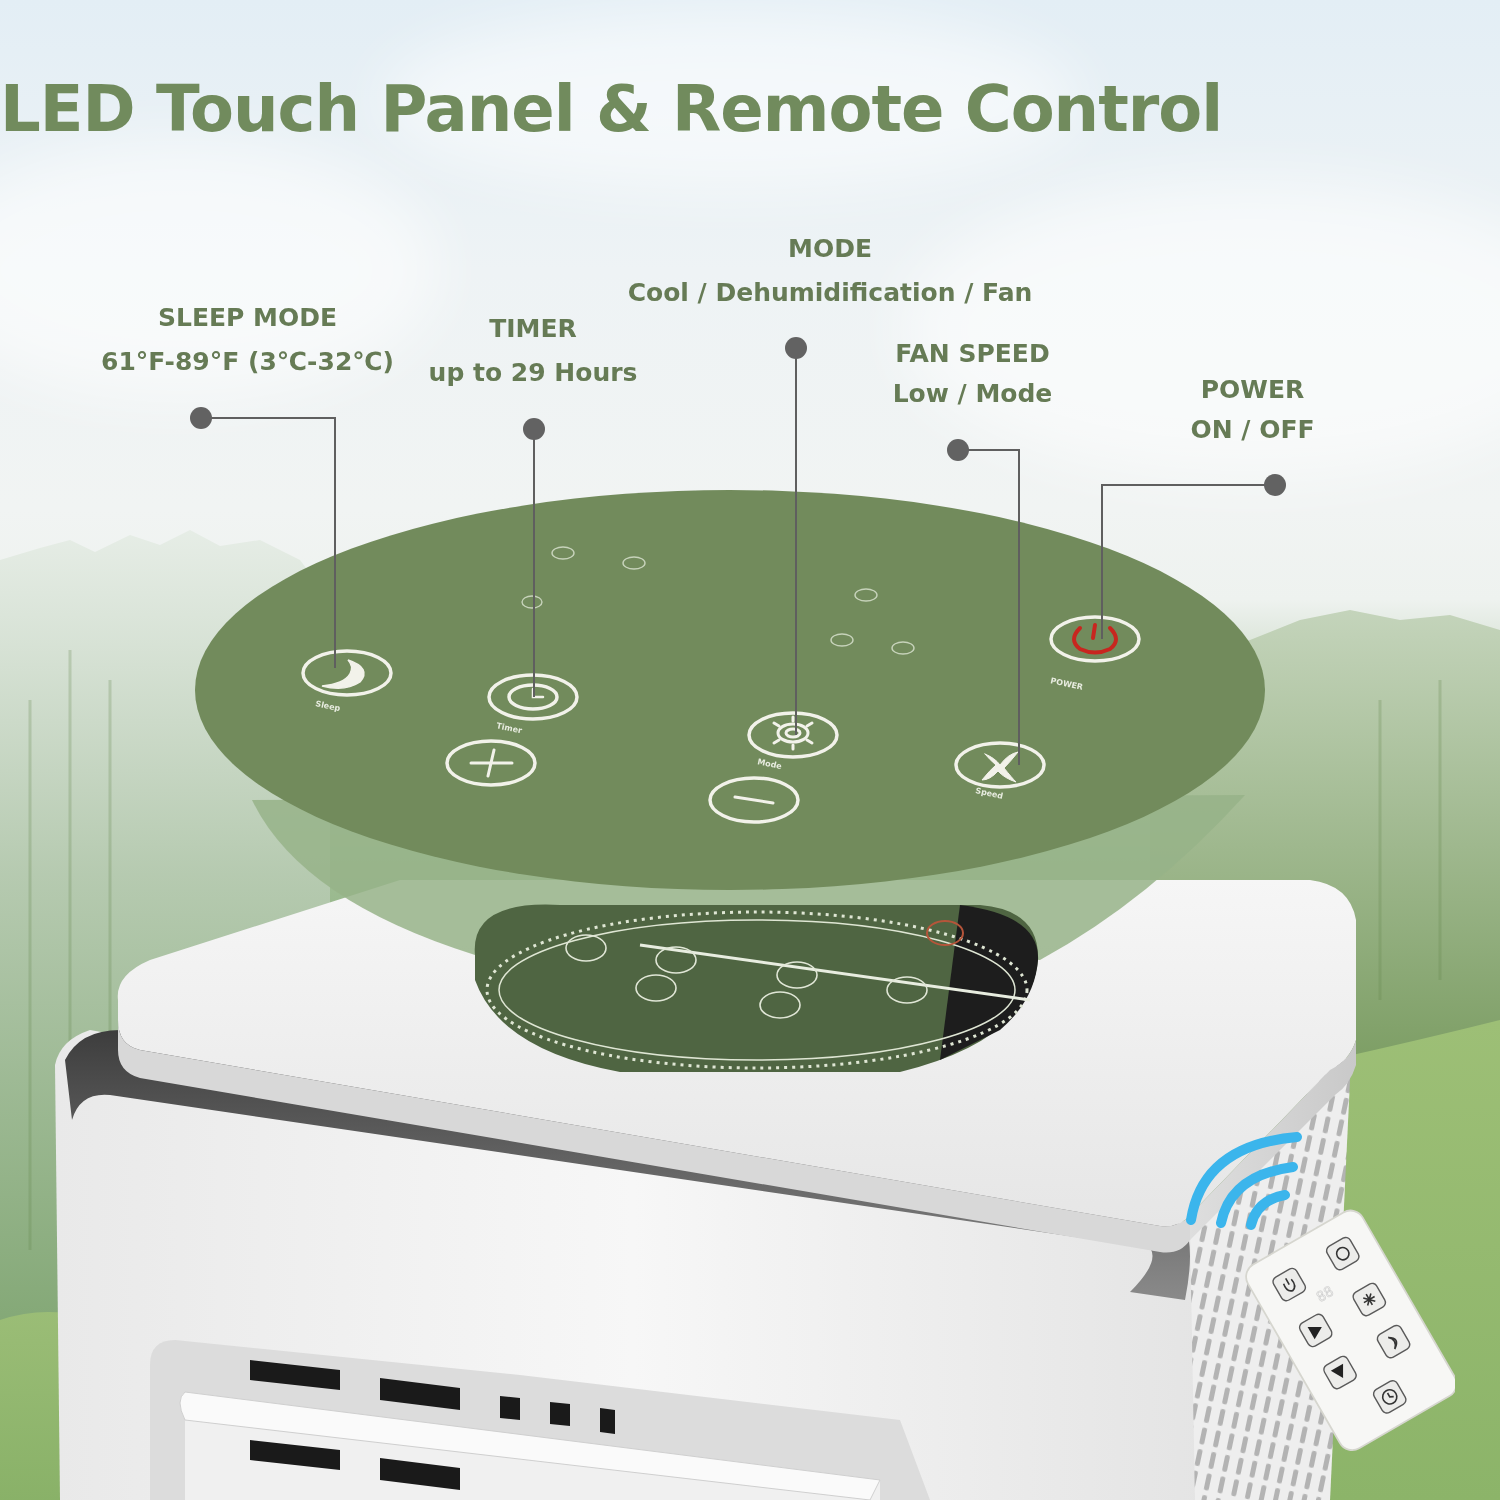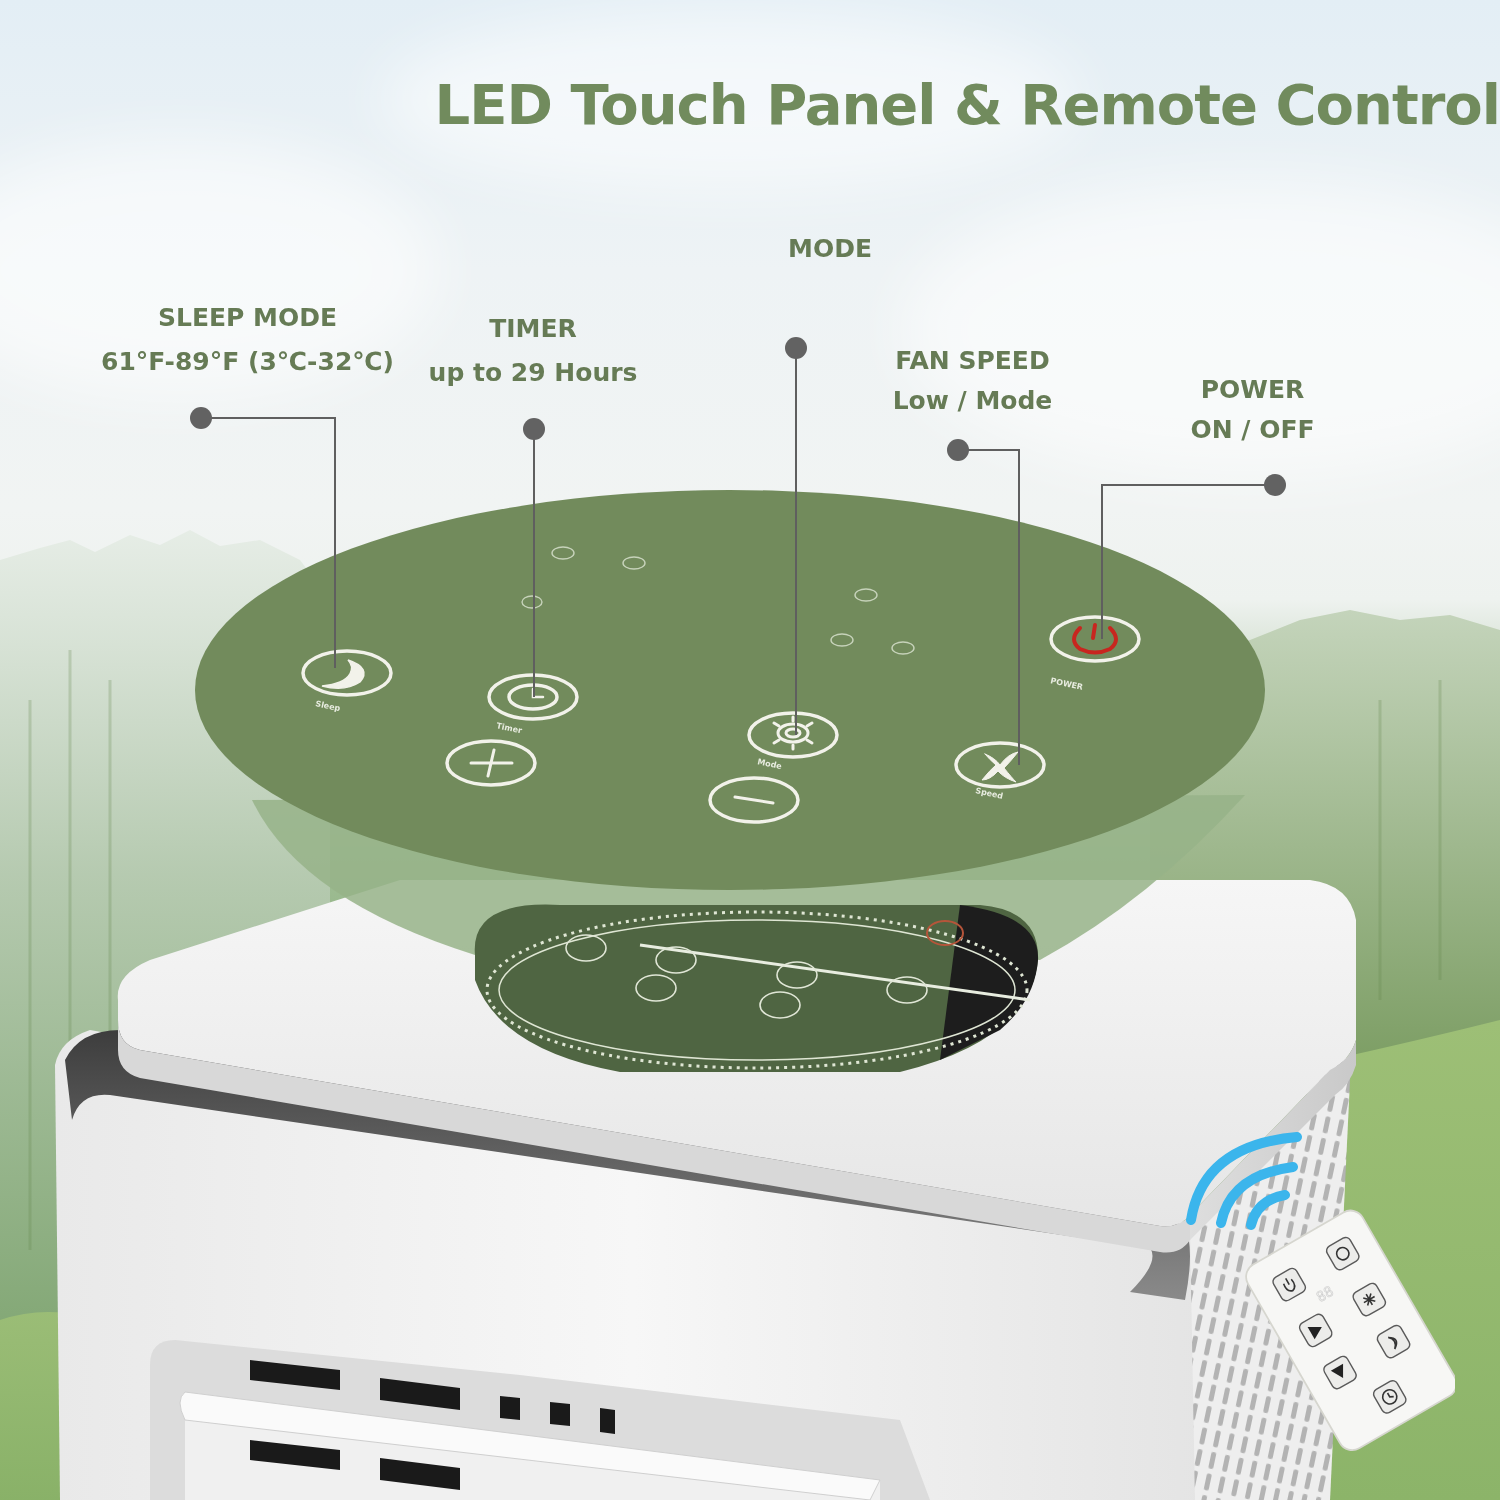--- a/index.html
+++ b/index.html
@@ -6,22 +6,22 @@
     body { width: 1500px; height: 1500px; overflow: hidden; position: relative;
            font-family: "DejaVu Sans", "Liberation Sans", sans-serif; }
 
     .scene { position: absolute; inset: 0; overflow: hidden;
       background:
         linear-gradient(180deg, #e3eef5 0%, #eef3f5 18%, #f1f4f3 34%, #eef2ef 40%, #c9d9c4 46%, #9fbd94 58%, #7ea66e 72%, #8ab270 86%, #9cc07b 100%);
     }
     .sky-cloud { position: absolute; border-radius: 50%; background: rgba(255,255,255,0.55); filter: blur(30px); }
     .forest { position: absolute; }
 
-    .title { position: absolute; left: 0; width: 1500px; top: 72px; text-align: right;
-      font-family: "DejaVu Sans", sans-serif; font-weight: bold; font-size: 56px;
+    .title { position: absolute; left: 0; width: 1500px; top: 72px; text-align: left;
+      font-family: "DejaVu Sans", sans-serif; font-weight: bold; font-size: 64px;
       letter-spacing: -1px; color: #718b5d; }
 
     .label { position: absolute; text-align: center; color: #667b55; font-weight: bold;
       font-family: "DejaVu Sans", sans-serif; font-size: 25px; line-height: 44px; white-space: nowrap; }
     .label .l1 { display: block; }
     .label .l2 { display: block; }
 
     .leader { position: absolute; inset: 0; pointer-events: none; }
 
     .panel-cone { position: absolute; }
@@ -78,22 +78,23 @@
   <div class="label" style="left:95px;top:296px;width:305px;">
     <span class="l1">SLEEP MODE</span>
     <span class="l2">61°F-89°F (3℃-32℃)</span>
   </div>
   <div class="label" style="left:425px;top:307px;width:216px;">
     <span class="l1">TIMER</span>
     <span class="l2">up to 29 Hours</span>
   </div>
   <div class="label" style="left:620px;top:227px;width:420px;">
     <span class="l1">MODE</span>
-  </div>
-  <div class="label" style="left:880px;top:341px;width:185px;line-height:40px;">
+    <span class="l2">Cool / Dehumidification / Fan</span>
+  </div>
+  <div class="label" style="left:880px;top:334px;width:185px;line-height:40px;">
     <span class="l1">FAN SPEED</span>
     <span class="l2">Low /  Mode</span>
   </div>
   <div class="label" style="left:1170px;top:370px;width:165px;line-height:40px;">
     <span class="l1">POWER</span>
     <span class="l2">ON / OFF</span>
   </div>
 
   <svg class="panel-cone" width="1500" height="1500" viewBox="0 0 1500 1500" style="left:0;top:0;">
     <defs>

